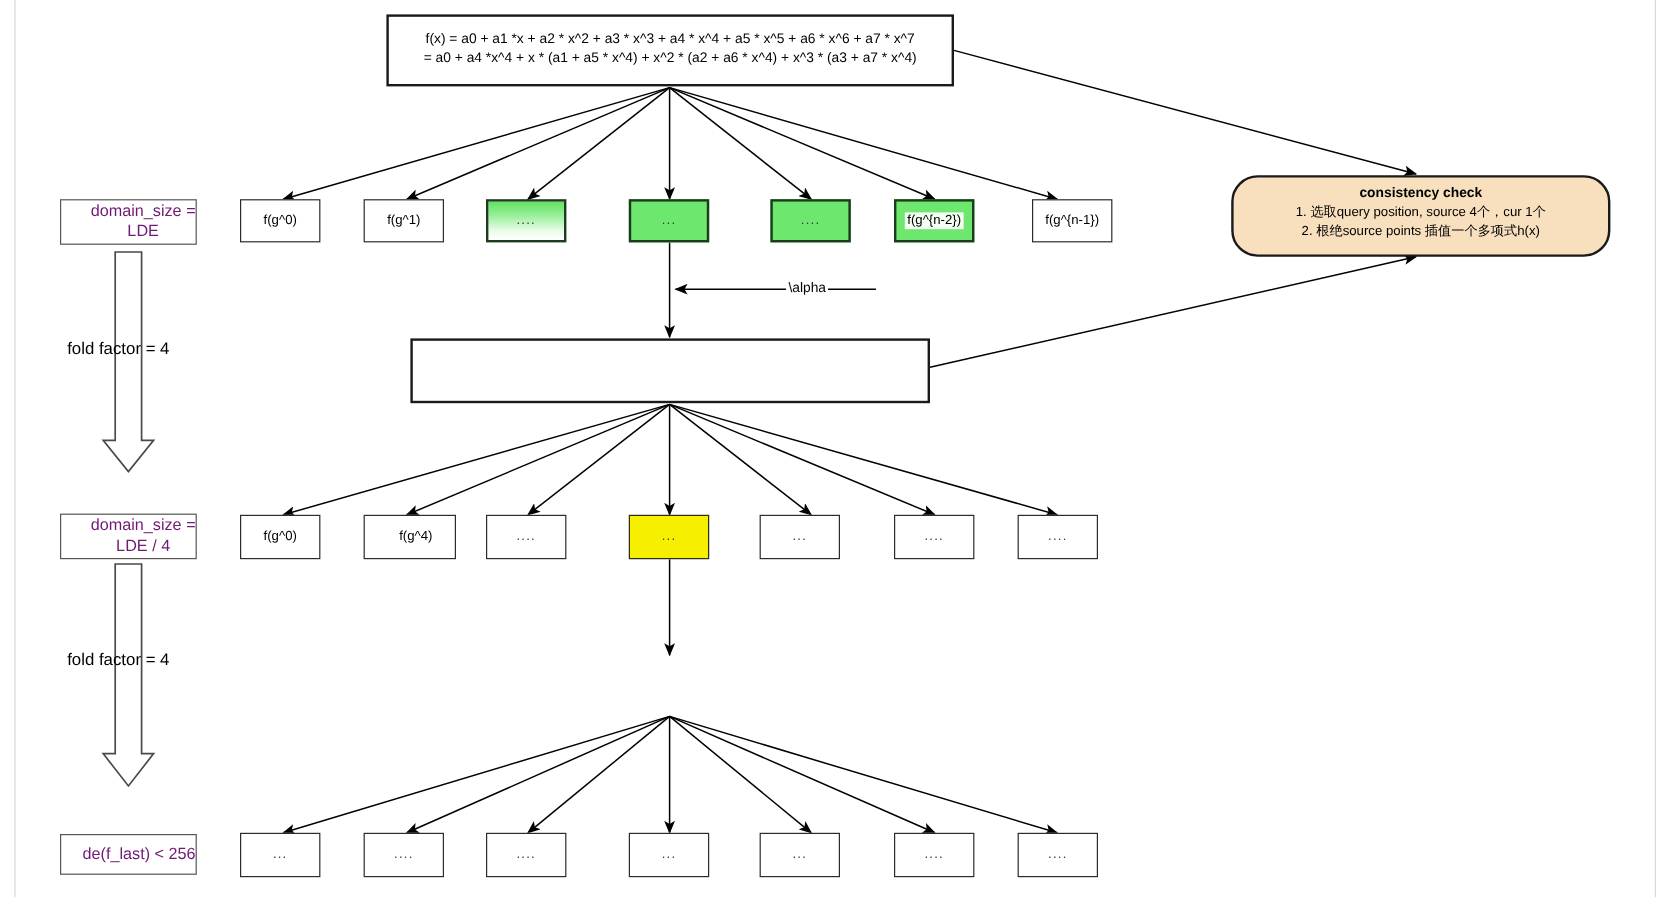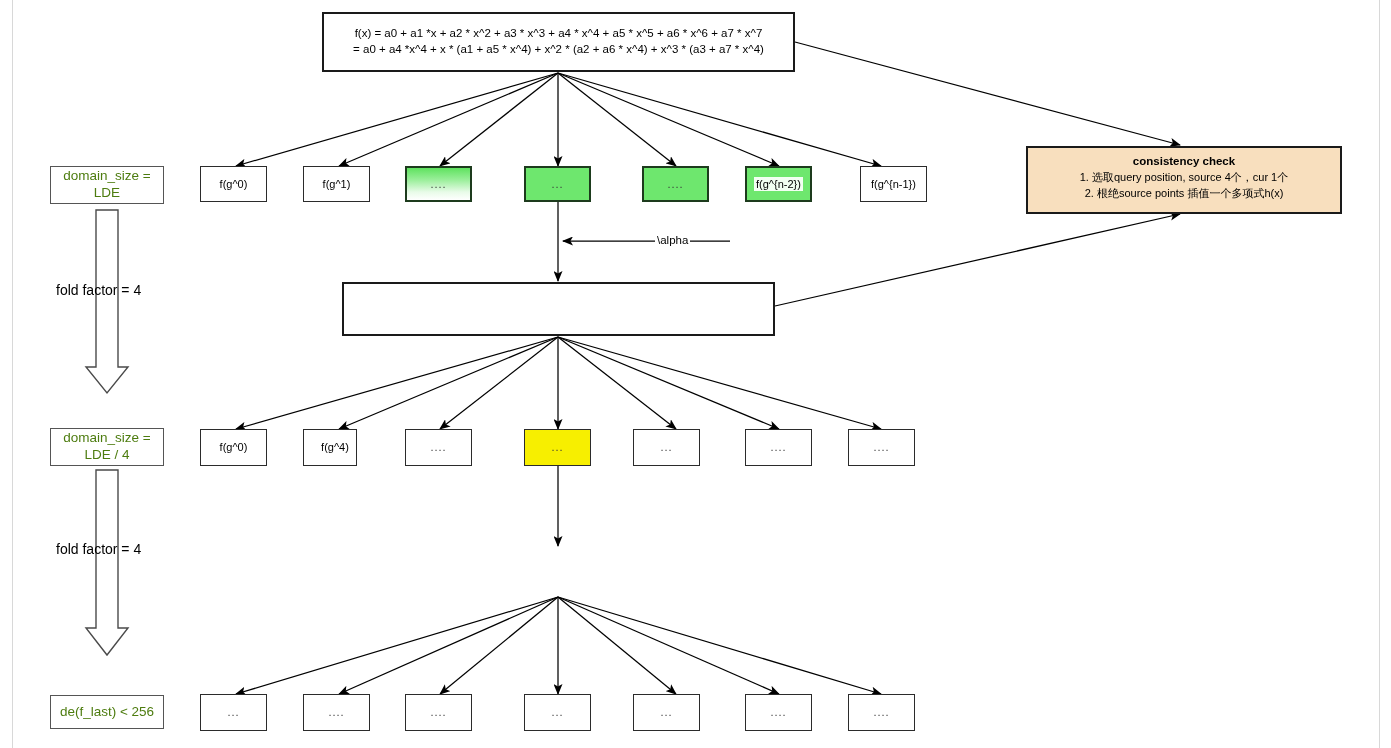--- a/index.html
+++ b/index.html
@@ -69,26 +69,26 @@
   }
   .leaf.yellow {
     background: #f7ef00;
     border: 1.6px solid #2b2b2b;
   }
   .side-label {
     position: absolute;
     box-sizing: border-box;
     display: flex;
     align-items: center;
-    justify-content: center;
+    justify-content: flex-end;
     text-align: center;
     background: #ffffff;
     border: 1.5px solid #555555;
     font-size: 13.5px;
-    color: #4d7c0f;
+    color: #701a75;
     line-height: 1.25;
   }
   .check-box {
     position: absolute;
     box-sizing: border-box;
     background: #f8dfbe;
     border: 2px solid #1a1a1a;
     font-size: 11px;
     color: #000000;
     text-align: center;
@@ -170,21 +170,21 @@
     </g>
   </svg>
 
   <div class="node formula" style="left:322px; top:12px; width:473px; height:60px;text-align:center;">
     <div>
       <span class="ln">f(x) = a0 + a1 *x + a2 * x^2 + a3 * x^3 + a4 * x^4 + a5 * x^5 + a6 * x^6 + a7 * x^7</span>
       <span class="ln2">= a0 + a4 *x^4 + x * (a1  + a5 * x^4) + x^2 * (a2  + a6 * x^4) + x^3 * (a3 + a7 * x^4)</span>
     </div>
   </div>
 
-  <div class="check-box" style="left:1026px; top:146px; width:316px; height:68px;">
+  <div class="check-box" style="left:1026px; top:146px; width:316px; height:68px;border-radius:22px;">
     <span class="title">consistency check</span>
     <span class="row">1. 选取query position, source 4个，cur 1个</span>
     <span class="row">2. 根绝source points 插值一个多项式h(x)</span>
   </div>
 
   <div class="side-label" style="left:50px; top:166px; width:114px; height:38px;">
     <div>
       <span>domain_size =</span><br>
       <span>LDE</span>
     </div>
@@ -229,21 +229,21 @@
   <div class="node leaf green-solid" style="left:745px; top:166px; width:67px; height:36px;">
     <span class="hl">f(g^{n-2})</span>
   </div>
   <div class="node leaf" style="left:848px; top:166px; width:67px; height:36px;margin-left:12px;">
     <span>f(g^{n-1})</span>
   </div>
 
   <div class="node leaf" style="left:200px; top:429px; width:67px; height:37px;">
     <span>f(g^0)</span>
   </div>
-  <div class="node leaf" style="left:303px; top:429px; width:54px; height:37px;padding-left:10px;">
+  <div class="node leaf" style="left:303px; top:429px; width:77px; height:37px;padding-left:10px;">
     <span>f(g^4)</span>
   </div>
   <div class="node leaf dots" style="left:405px; top:429px; width:67px; height:37px;">
     <span>....</span>
   </div>
   <div class="node leaf yellow dots" style="left:524px; top:429px; width:67px; height:37px;">
     <span>...</span>
   </div>
   <div class="node leaf dots" style="left:633px; top:429px; width:67px; height:37px;">
     <span>...</span>

